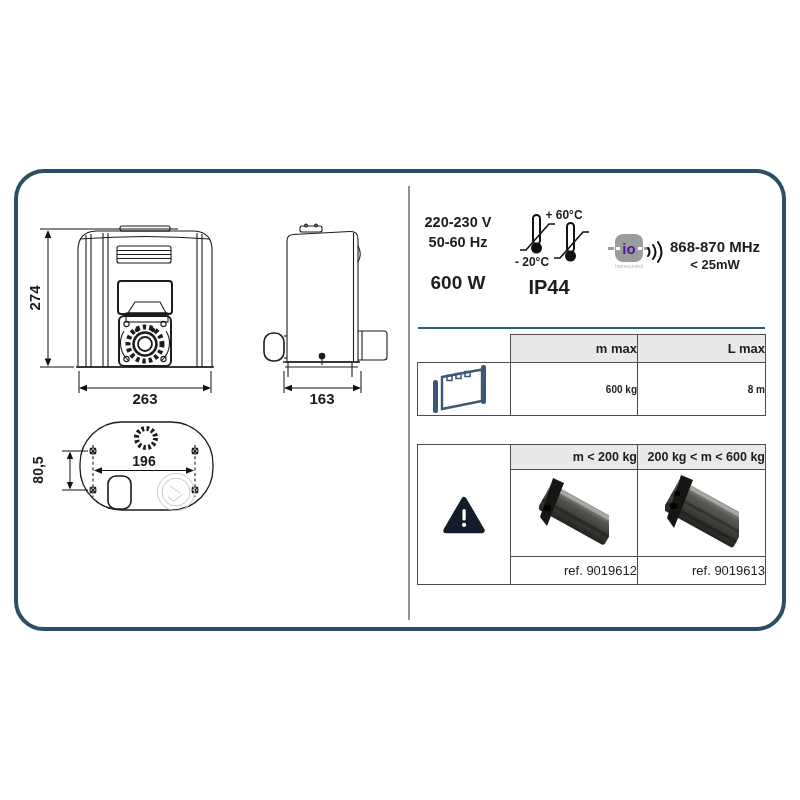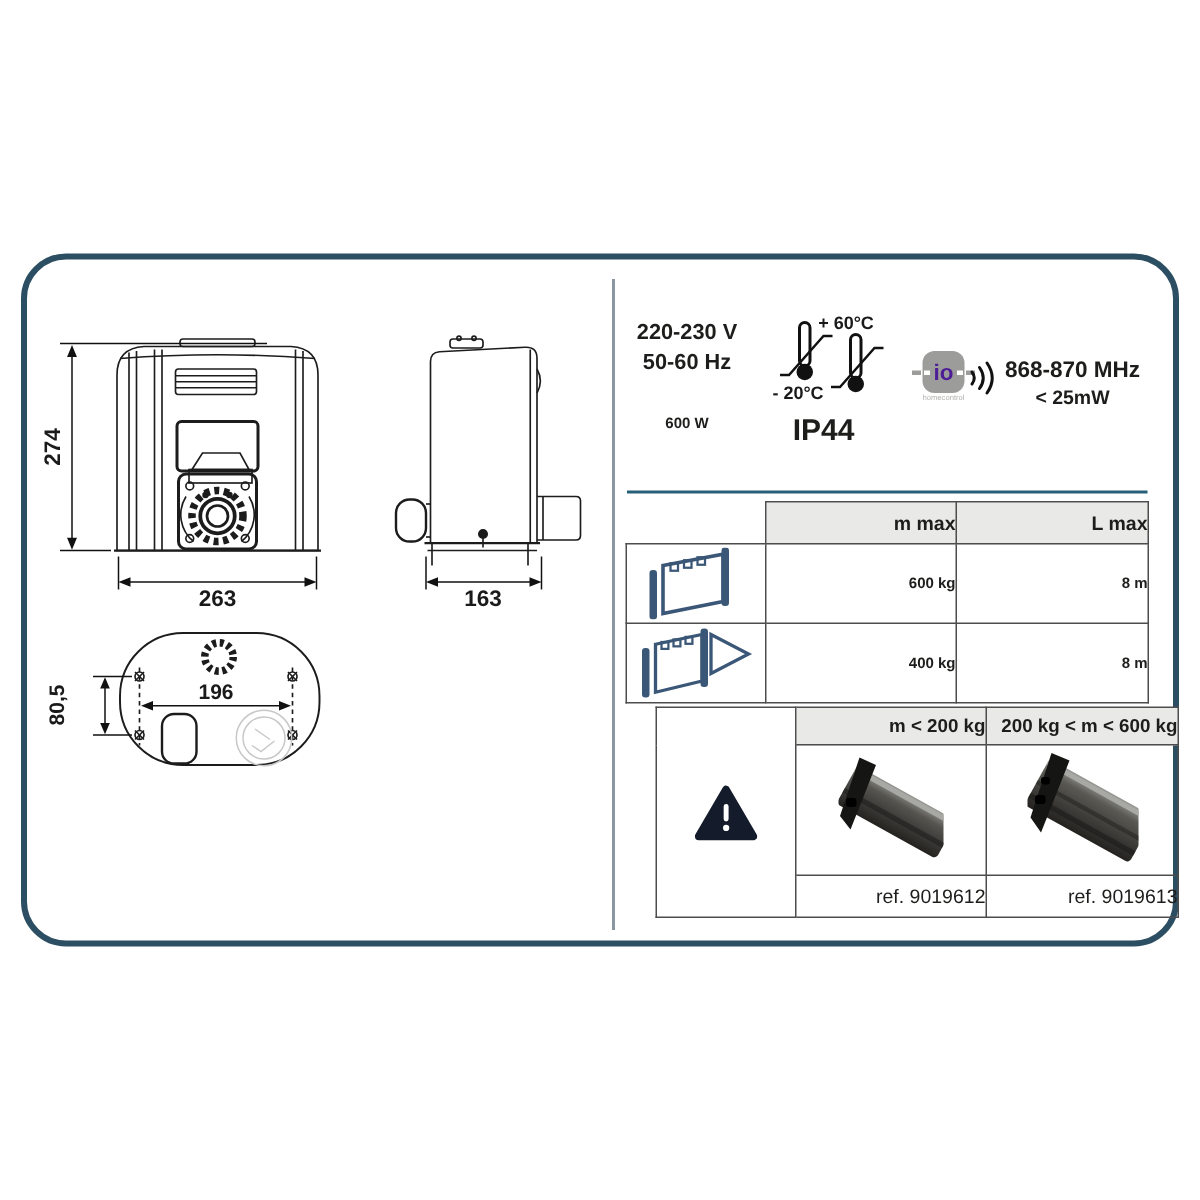--- a/index.html
+++ b/index.html
@@ -7,21 +7,21 @@
   .abs{position:absolute;}
   
   .frame{left:14px;top:169px;width:764px;height:454px;border:4px solid #2c4e63;border-radius:30px;}
   
   .divider{left:408px;top:186px;width:2px;height:434px;background:#8a97a2;}
   
   .teal-rule{left:418px;top:327px;width:347px;height:2px;background:#266078;}
   
   .spec-txt{text-align:center;font-weight:bold;}
   .voltage{left:412px;top:212px;width:92px;font-size:14.5px;line-height:20px;}
-  .power{left:412px;top:274px;width:92px;font-size:10px;line-height:18px;}
+  .power{left:412px;top:274px;width:92px;font-size:19px;line-height:18px;}
   .ip{left:519px;top:276px;width:60px;font-size:20px;}
   .radiotxt{left:656px;top:238px;width:118px;font-size:15px;line-height:18px;}
   .radiotxt .l2{font-size:13px;}
   
   .io-logo{left:608px;top:234px;width:44px;height:40px;}
   .io-box{position:absolute;left:7px;top:0;width:28px;height:28px;background:#9c9c9b;border-radius:8px;display:flex;align-items:center;justify-content:center;color:#4c1d95;font-weight:bold;font-size:15px;}
   .io-box::before{content:"";position:absolute;left:1px;top:13px;width:4px;height:2.5px;background:#fff;}
   .io-box::after{content:"";position:absolute;right:1px;top:13px;width:4px;height:2.5px;background:#fff;}
   .io-dash{position:absolute;top:13px;width:6px;height:2.5px;background:#9c9c9b;}
   .io-dash.left{left:0;}
@@ -233,45 +233,24 @@
         <g stroke="#3b5777" fill="none" stroke-width="1.5">
           <rect x="16" y="10.5" width="5" height="5"></rect>
           <rect x="25" y="8.5" width="5" height="5"></rect>
           <rect x="34" y="6.5" width="5" height="5"></rect>
         </g>
       </svg>
     </td>
     <td class="val">600 kg</td>
     <td class="val">8 m</td>
   </tr>
-  <tr style="height:53px">
-    <td class="icon-cell">
-      <svg width="76" height="48" viewBox="0 0 76 48">
-        <g fill="#3b5777" stroke="none">
-          <rect x="2" y="14" width="5" height="33" rx="2.2"></rect>
-          <rect x="41" y="1" width="5" height="39" rx="2.2"></rect>
-        </g>
-        <g stroke="#3b5777" fill="none" stroke-width="2.2">
-          <polygon points="11,11.5 42,5 42,36 11,43.5"></polygon>
-          <polygon points="48,5 73,18 48,31"></polygon>
-        </g>
-        <g stroke="#3b5777" fill="none" stroke-width="1.5">
-          <rect x="15" y="10" width="4.6" height="4.6"></rect>
-          <rect x="23" y="8.3" width="4.6" height="4.6"></rect>
-          <rect x="31" y="6.6" width="4.6" height="4.6"></rect>
-        </g>
-      </svg>
-    </td>
-    <td class="val">400 kg</td>
-    <td class="val">8 m</td>
-  </tr>
 </tbody>
   </table>
 
-<table class="spec-table" style="left:417px;top:471px;width:348px;margin-left:20px;">
+<table class="spec-table" style="left:417px;top:444px;width:348px;">
   <colgroup>
       <col style="width:93px">
       <col style="width:127px">
       <col style="width:128px">
     </colgroup>
   <tbody>
       <tr style="height:25px">
     <td rowspan="3" class="icon-cell">
       <svg width="42" height="38" viewBox="0 0 48 44">
         <path d="M24,4 L45,40 L3,40 Z" fill="#141b2b" stroke="#141b2b" stroke-width="6" stroke-linejoin="round"></path>

